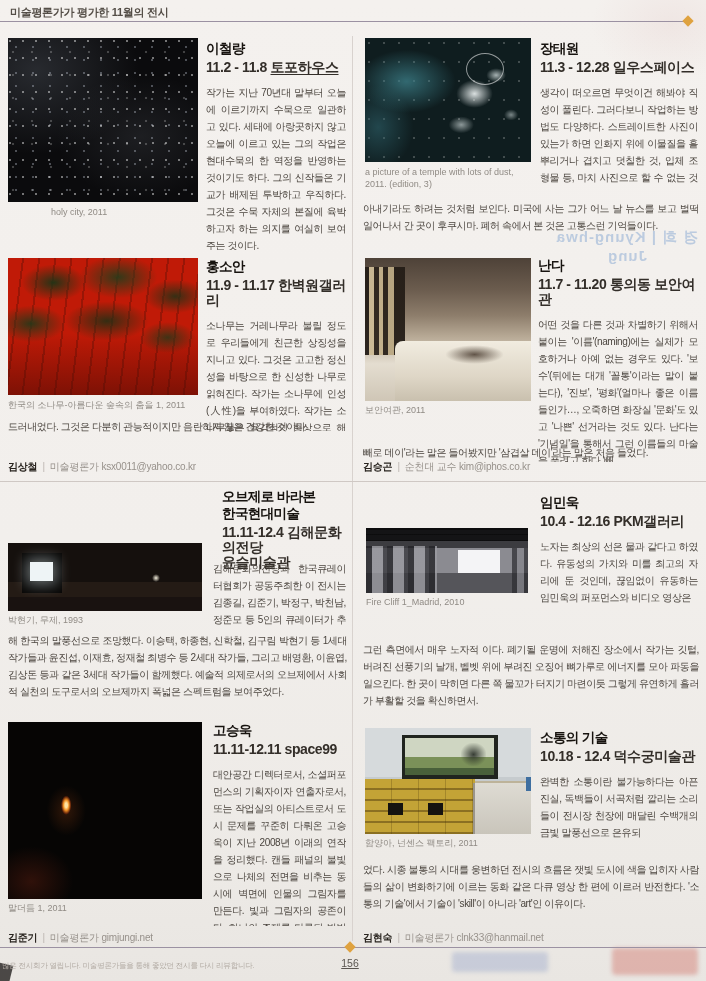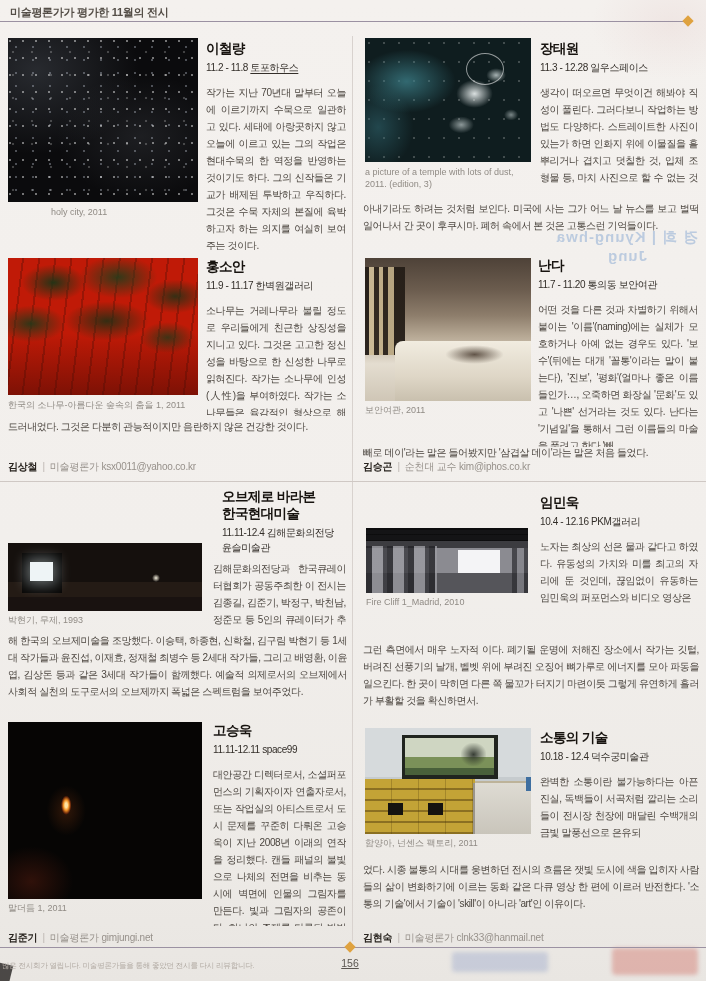--- a/index.html
+++ b/index.html
@@ -8,21 +8,21 @@
     font-family:"Liberation Sans","DejaVu Sans",sans-serif;color:#4a443e;}
   .hdr{position:absolute;left:10px;top:5px;font-size:11px;font-weight:700;color:#544e47;letter-spacing:-0.3px;}
   .rule{position:absolute;height:1px;background:#9b91a2;}
   .diamond{position:absolute;width:8px;height:8px;background:#dfa23f;transform:rotate(45deg);}
   .vdiv{position:absolute;width:1px;background:#d8d2ce;}
   .mdiv{position:absolute;height:1px;background:#cfc8c4;}
   .pic{position:absolute;margin:0;overflow:hidden;}
   .cap{position:absolute;font-size:9px;color:#908b85;letter-spacing:0;line-height:12px;}
   .tb{position:absolute;}
   .tb h3{margin:0 0 3px 0;font-size:13.5px;line-height:17px;font-weight:700;color:#17130f;letter-spacing:-0.6px;white-space:pre-line;}
-  .dl{font-size:10px;font-weight:400;color:#332e29;letter-spacing:-0.4px;margin:0 0 9px 0;white-space:pre-line;line-height:15px;}
+  .dl{font-size:14px;font-weight:700;color:#332e29;letter-spacing:-0.4px;margin:0 0 9px 0;white-space:pre-line;line-height:15px;}
   .u{text-decoration:underline;text-underline-offset:2px;}
   .bd{margin:0;font-size:10px;line-height:17px;text-align:justify;color:#4b453f;letter-spacing:-0.4px;word-break:break-all;overflow:hidden;}
   .wide{position:absolute;}
   .by{position:absolute;font-size:10px;color:#97918b;letter-spacing:-0.2px;}
   .by b{color:#29241f;font-weight:700;}
   .by .sep{margin:0 5px;color:#bcb6b0;}
   .pagenum{position:absolute;font-size:10.5px;color:#5a5550;text-align:center;text-decoration:underline;}
   .note{position:absolute;font-size:7.5px;color:#b2aba4;letter-spacing:-0.2px;}
   .bleed{position:absolute;transform:scaleX(-1);font-size:15px;font-weight:700;color:rgba(112,152,205,.42);letter-spacing:1px;text-align:center;}
   .blob{position:absolute;pointer-events:none;}
@@ -166,21 +166,21 @@
   <figure class="pic" id="i5" style="left:8px;top:543px;width:194px;height:68px;">
     <div class="tvbox">
         <div class="tvscreen"></div>
       </div>
     <div class="glowdot"></div>
   </figure>
   <div class="cap" style="left:8px;top:614px;">박현기, 무제, 1993</div>
   <div class="tb" style="left:213px;top:560px;width:133px;">
     <p class="bd" style="height:68px;">김해문화의전당과 한국큐레이터협회가 공동주최한 이 전시는 김종길, 김준기, 박정구, 박천남, 정준모 등 5인의 큐레이터가 추천한 작가들을 통</p>
   </div>
-  <p class="bd wide" style="left:8px;top:632px;width:339px;">해 한국의 오브제미술을 조망했다. 이승택, 하종현, 신학철, 김구림 박현기 등 1세대 작가들과 윤진섭, 이재효, 정재철 최병수 등 2세대 작가들, 그리고 배영환, 이윤엽, 김상돈 등과 같은 3세대 작가들이 함께했다. 예술적 의제로서의 오브제에서 사회적 실천의 도구로서의 오브제까지 폭넓은 스펙트럼을 보여주었다.</p>
+  <p class="bd wide" style="left:8px;top:632px;width:339px;">해 한국의 말풍선으로 조망했다. 이승택, 하종현, 신학철, 김구림 박현기 등 1세대 작가들과 윤진섭, 이재효, 정재철 최병수 등 2세대 작가들, 그리고 배영환, 이윤엽, 김상돈 등과 같은 3세대 작가들이 함께했다. 예술적 의제로서의 오브제에서 사회적 실천의 도구로서의 오브제까지 폭넓은 스펙트럼을 보여주었다.</p>
 
   <figure class="pic" id="i6" style="left:366px;top:528px;width:162px;height:65px;">
     <div class="truss"></div>
     <div class="cols"></div>
     <div class="cols2"></div>
     <div class="scrn"></div>
   </figure>
   <div class="cap" style="left:366px;top:596px;">Fire Cliff 1_Madrid, 2010</div>
   <div class="tb" style="left:540px;top:494px;width:158px;">
     <h3>임민욱</h3>

